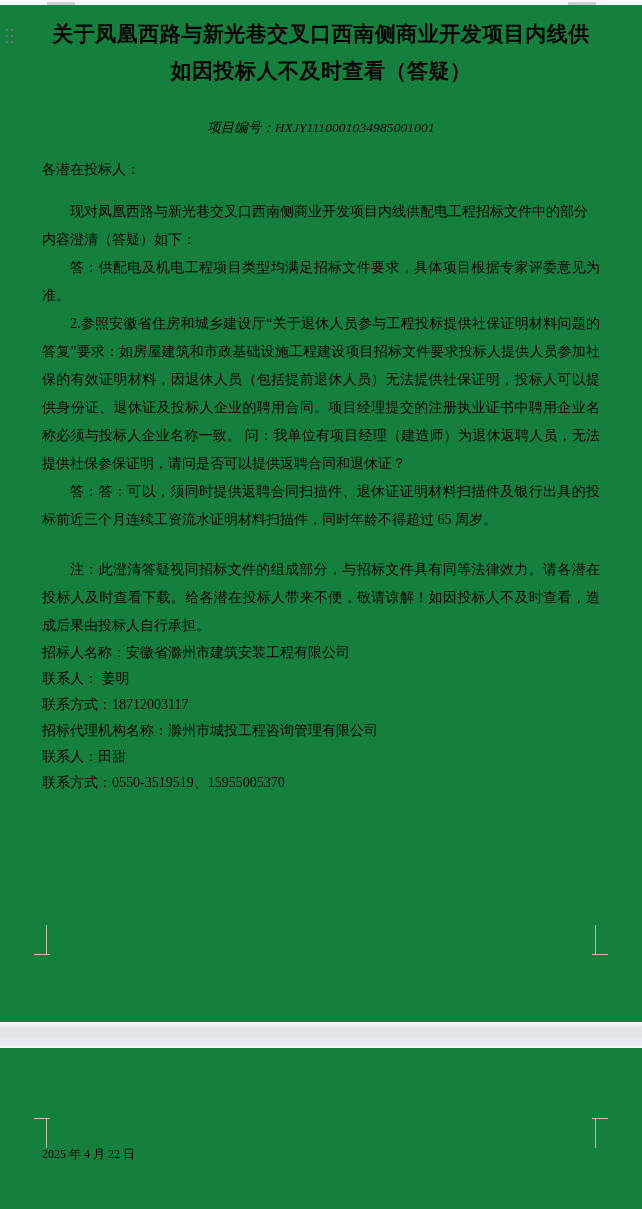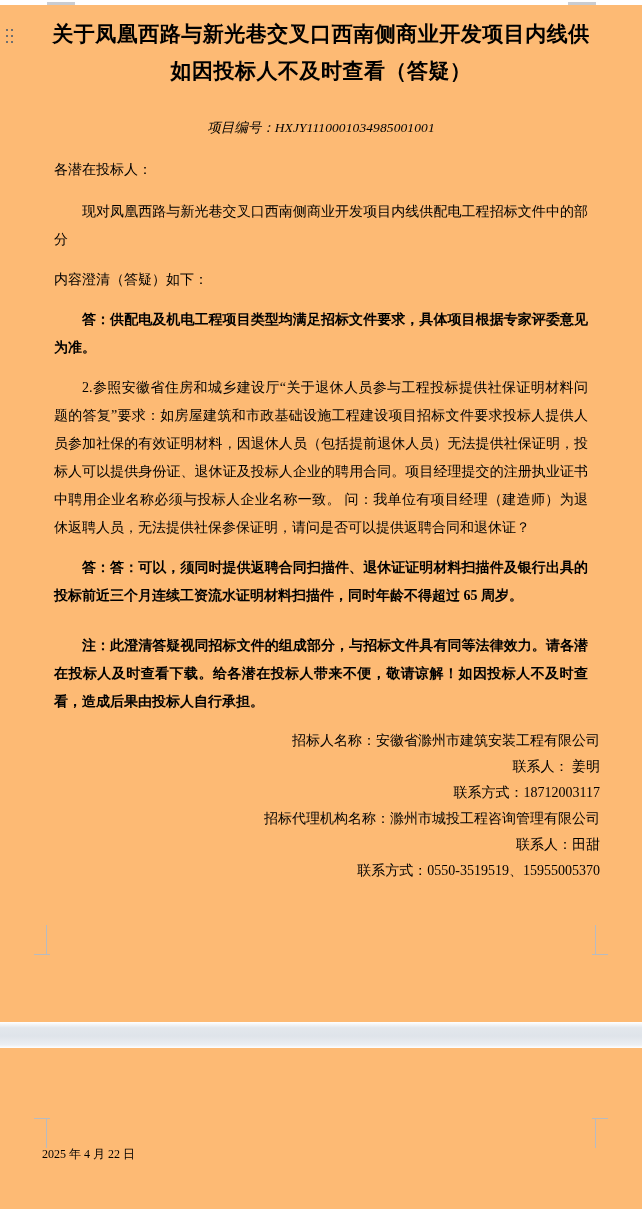--- a/index.html
+++ b/index.html
@@ -14,21 +14,21 @@
     color: #000000;
     position: relative;
     overflow: hidden;
   }
 
   
   .sheet {
     position: absolute;
     left: 0;
     width: 642px;
-    background: #fdba74;
+    background: #15803d;
     box-sizing: border-box;
   }
   #sheet-1 { top: 0; height: 1022px; }
   #sheet-2 { top: 1048px; height: 161px; }
 
   .page-gap {
     position: absolute;
     left: 0;
     top: 1022px;
     width: 642px;
@@ -132,38 +132,37 @@
     margin-top: 28px;
     white-space: nowrap;
     font-style: italic;
   }
   .projno .mono {
     font-family: "Liberation Serif", "DejaVu Serif", serif;
     letter-spacing: 0.1px;
   }
 
   p.para {
-    margin: 12px;
+    margin: 0;
     font-size: 14px;
     line-height: 28px;
     text-align: justify;
     text-justify: inter-ideograph;
     color: #000;
   }
   p.salutation { margin-top: 18px; }
   p.indent { text-indent: 2em; }
-  p.bold { font-weight: bold; }
+  p.bold { font-weight: normal; }
   p.gap-above { margin-top: 14px; }
   p.gap-above-lg { margin-top: 22px; }
 
   .contact-line {
     margin: 0;
     font-size: 14px;
     line-height: 26px;
-    text-align: right;
   }
 
   
   .spell {
     text-decoration: underline wavy #e03030;
     text-decoration-thickness: 1px;
     text-underline-offset: 2px;
   }
 
   .datestamp {

